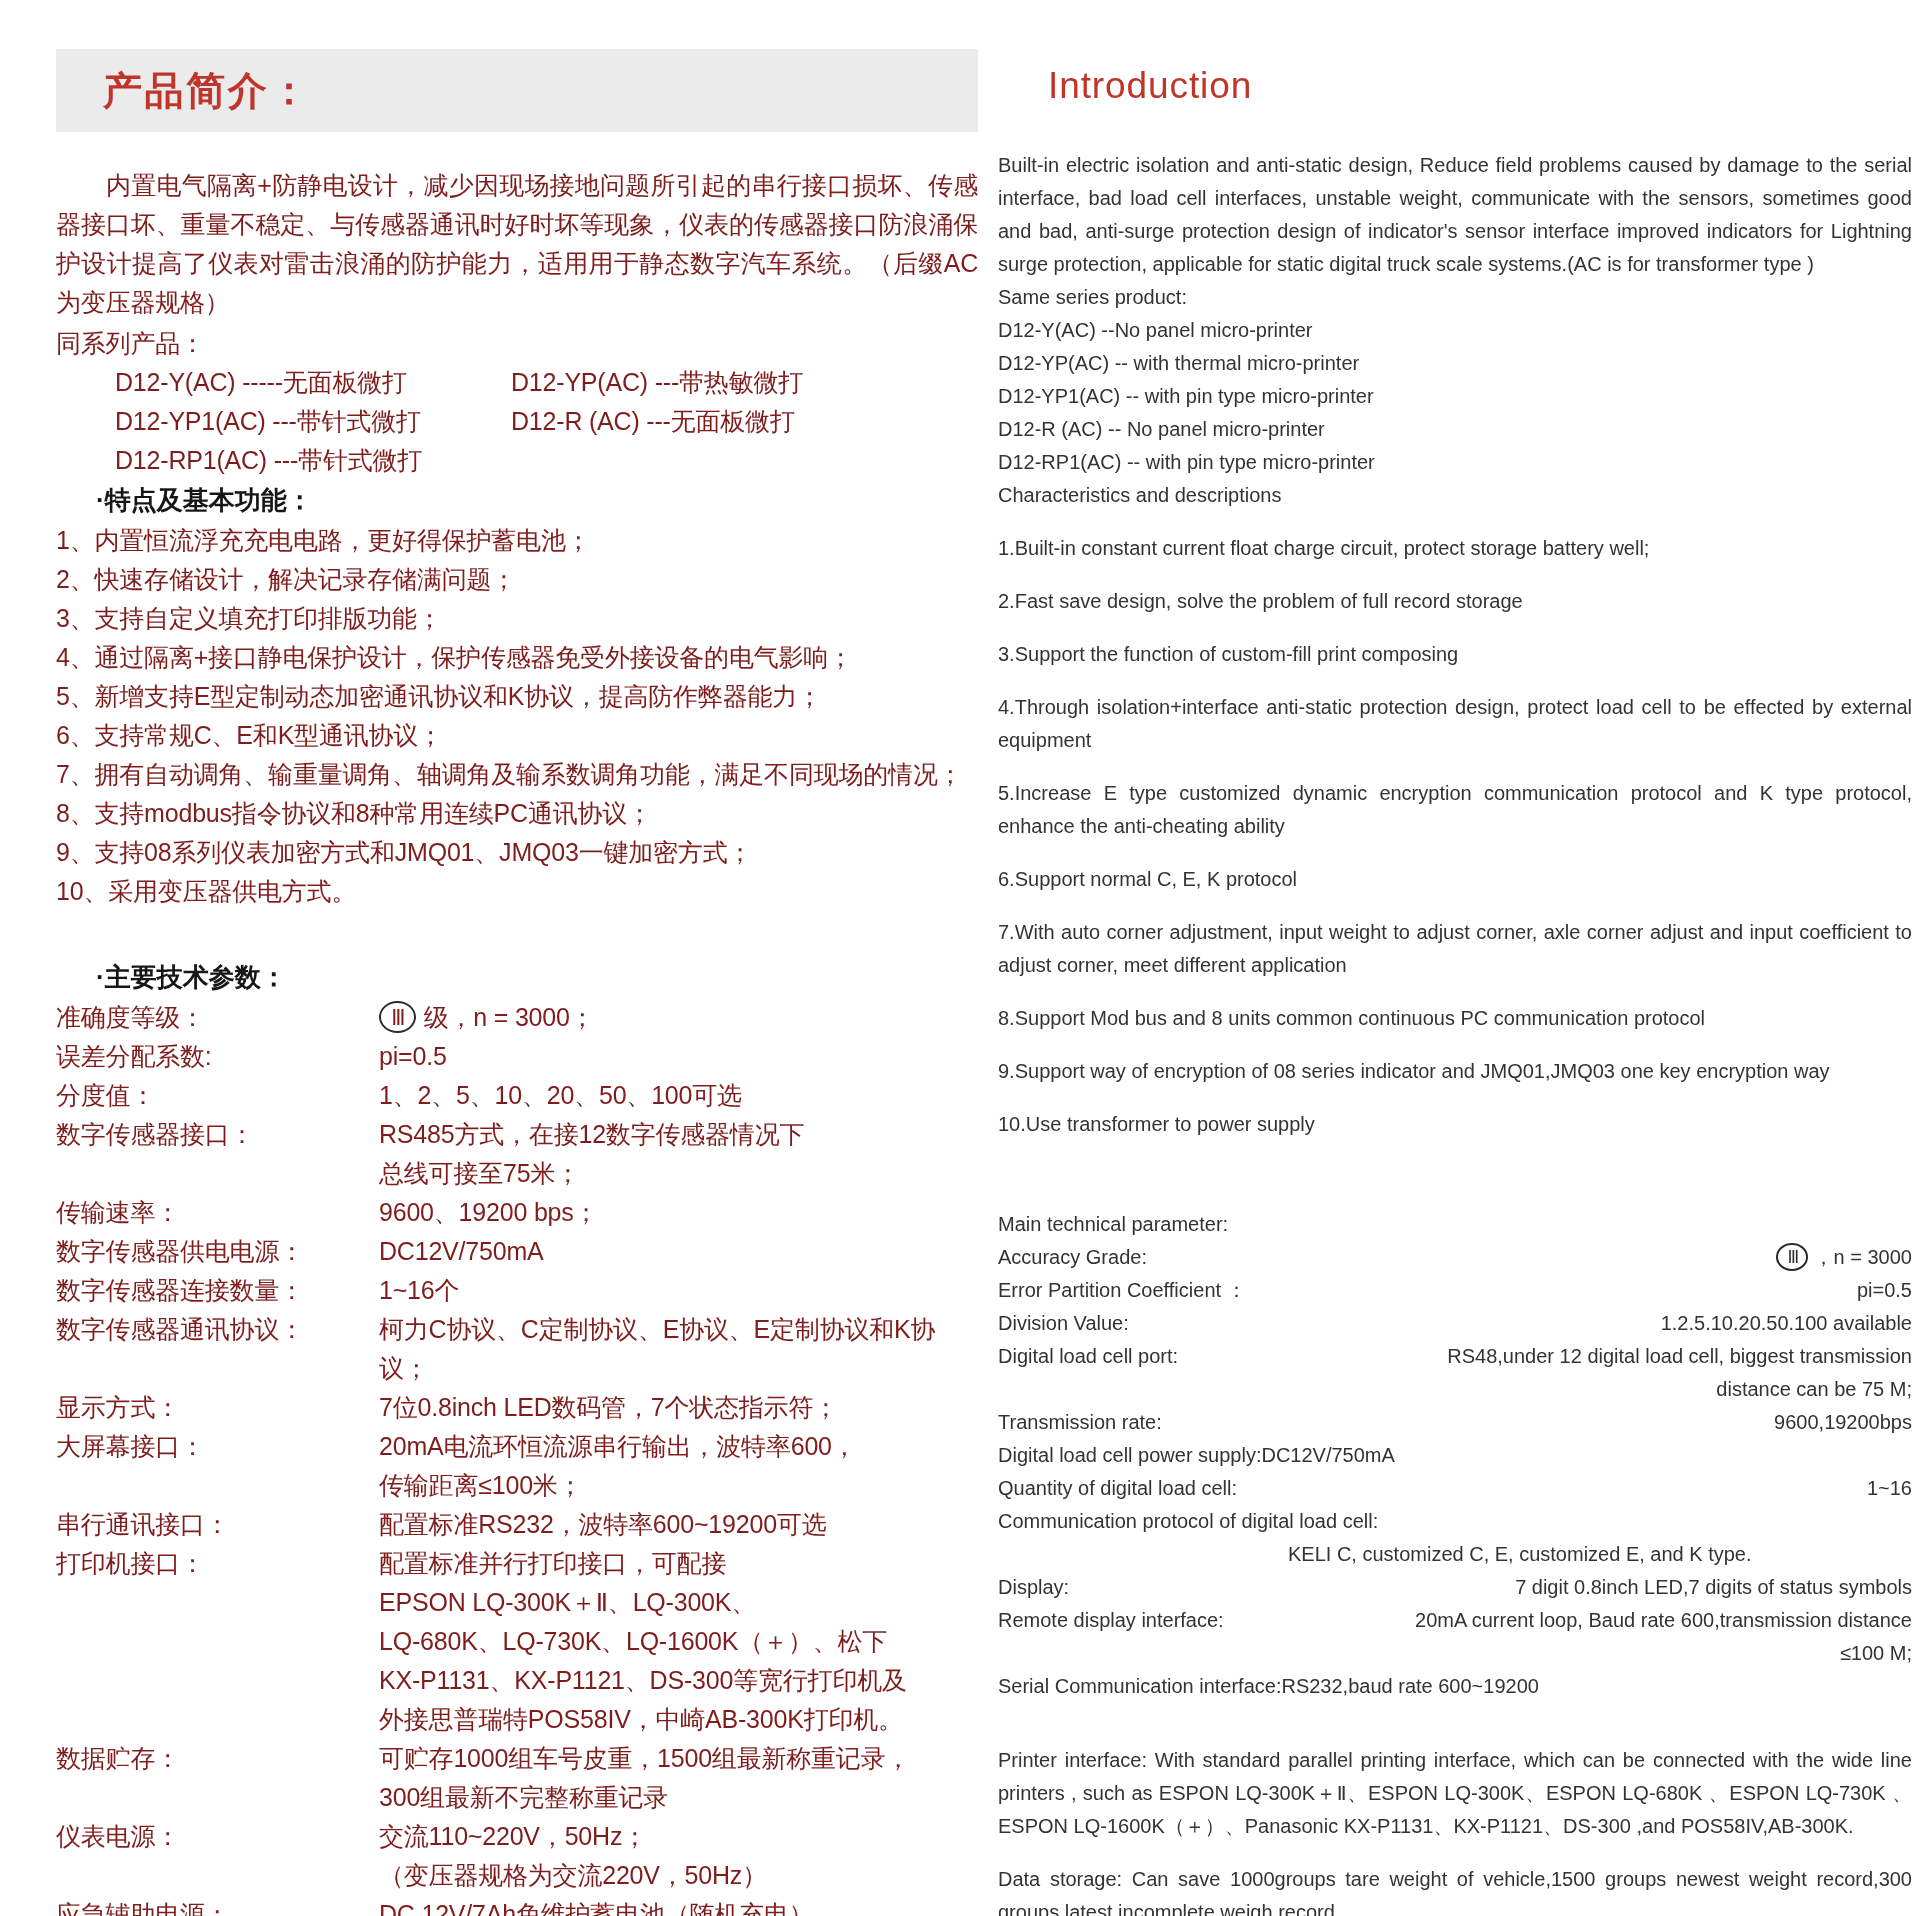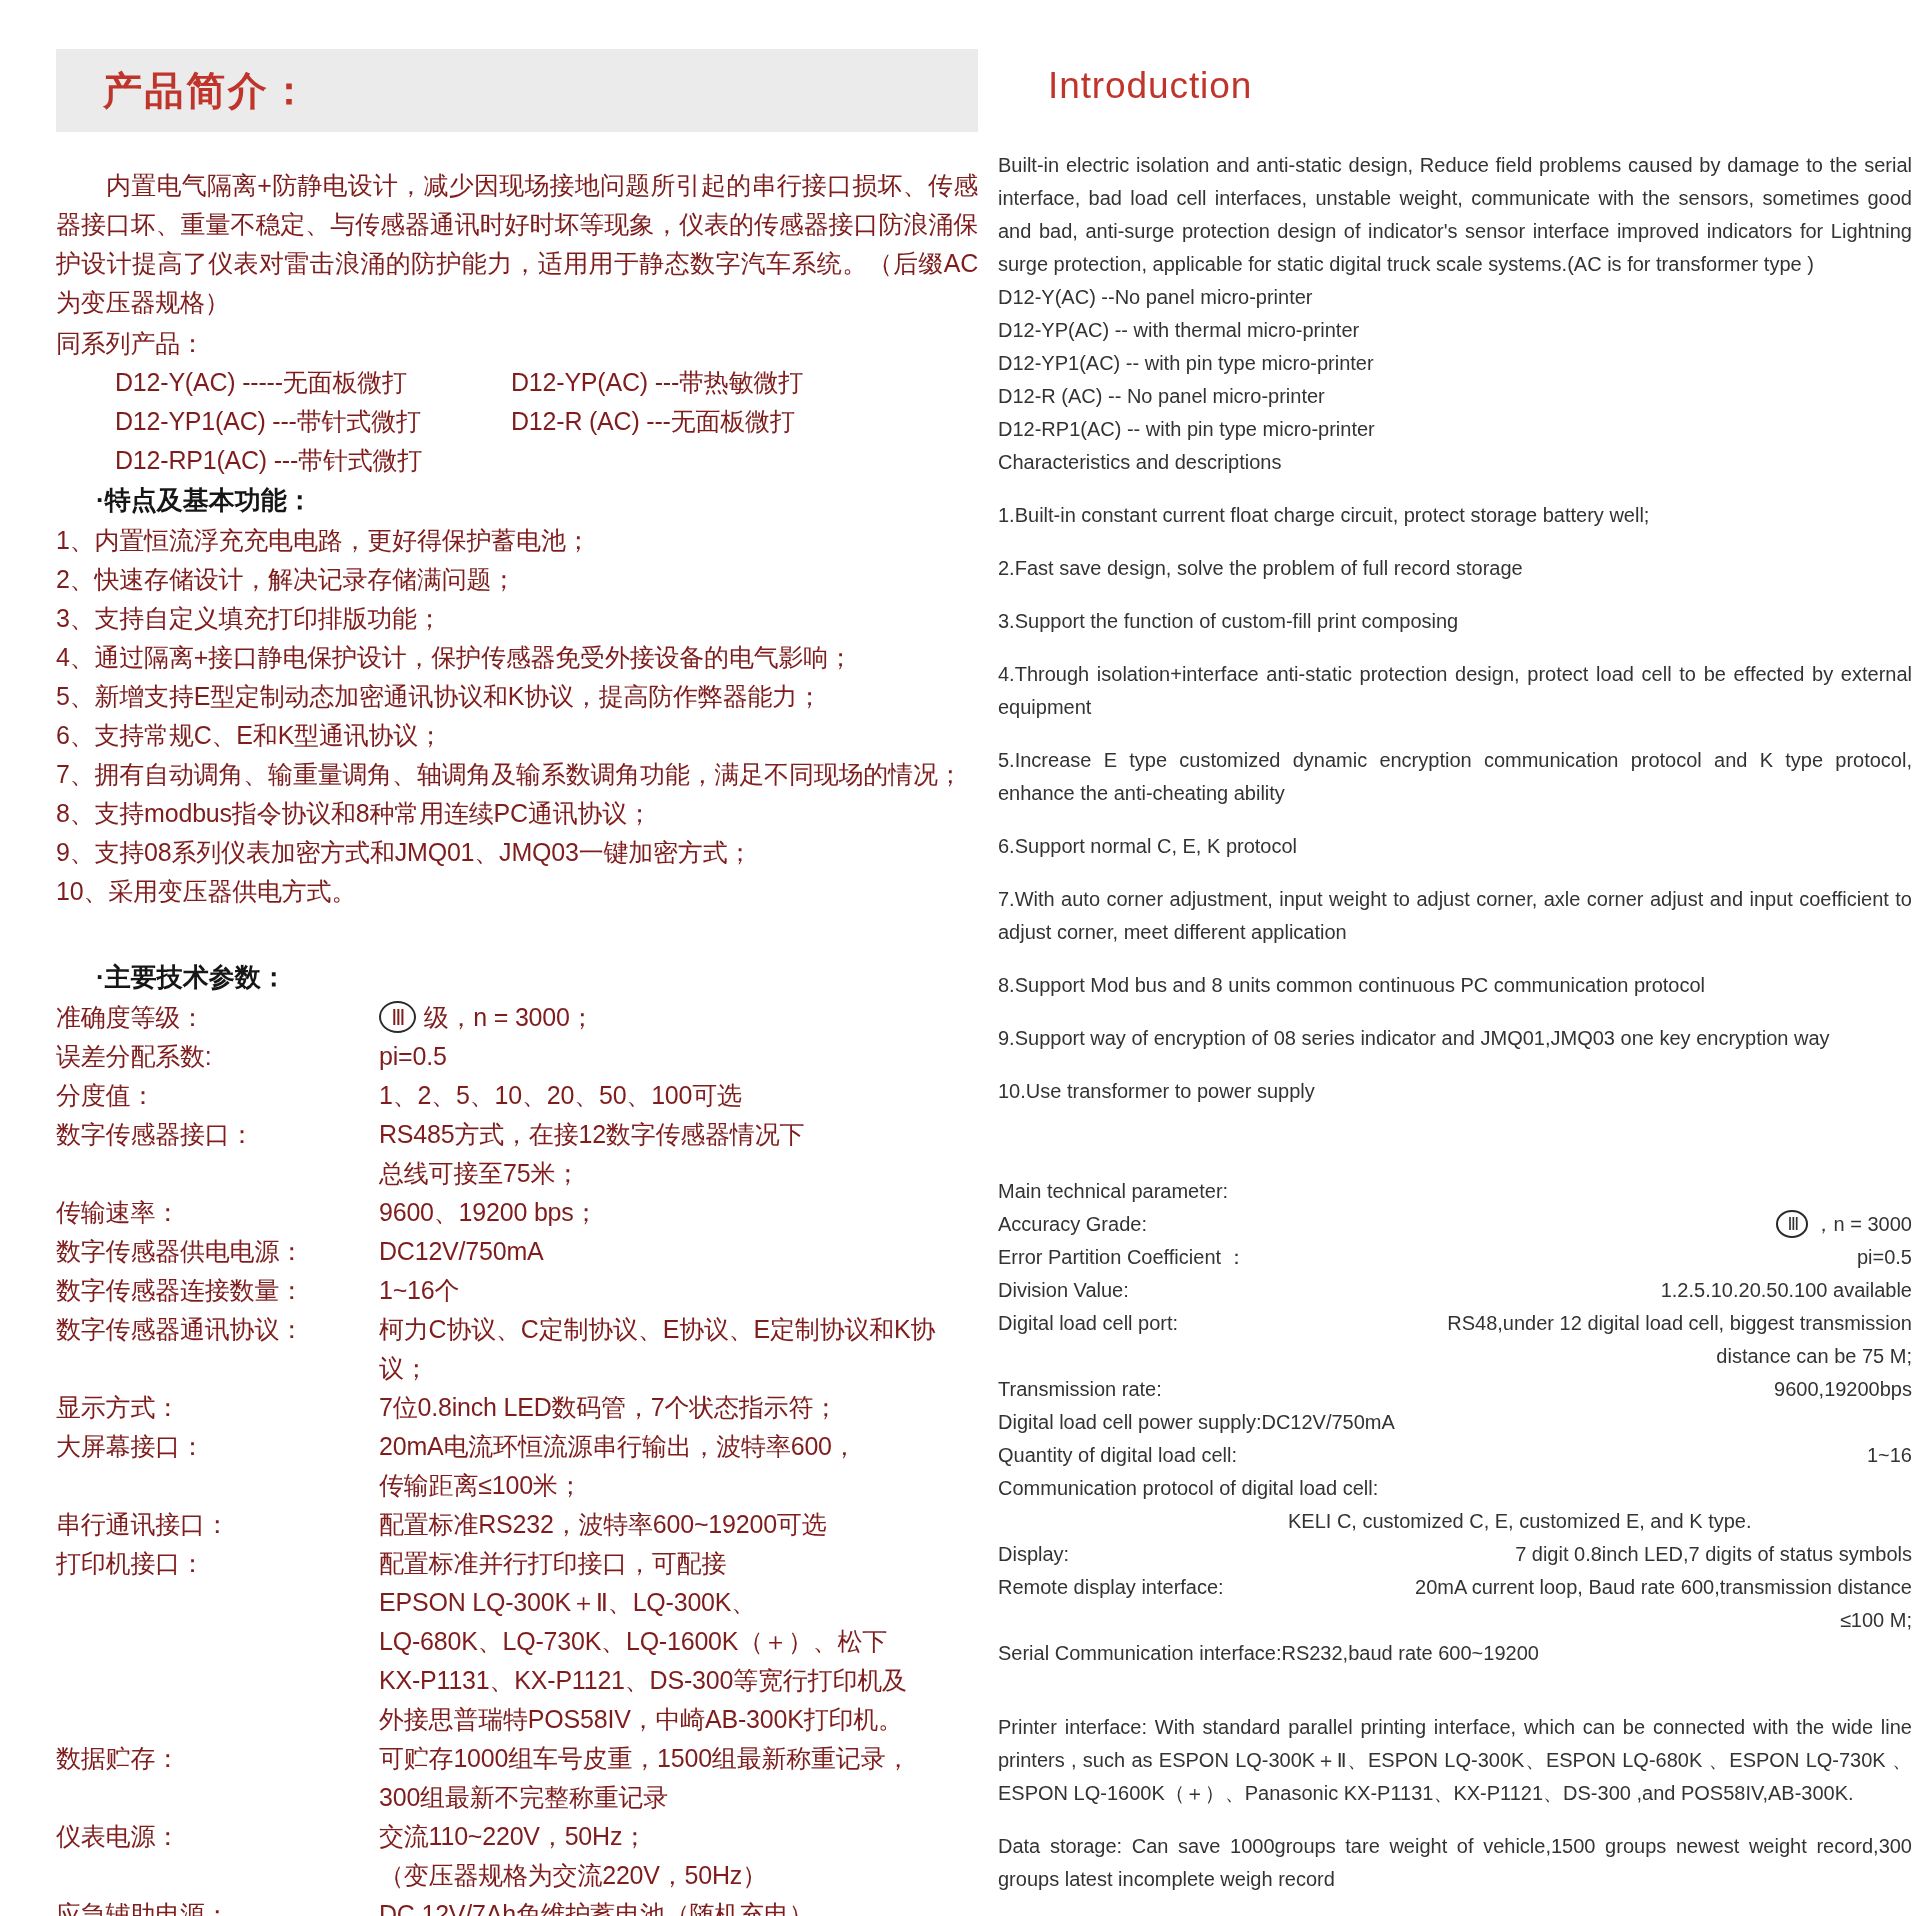--- a/index.html
+++ b/index.html
@@ -181,20 +181,21 @@
             <div>DC 12V/7Ah免维护蓄电池（随机充电）</div>
           </div>
         </div>
       </div>
   </div>
 
   <div class="col-right">
     <div class="en-title">Introduction</div>
     <div id="enRows" class="en-body">
         <p class="en en-para" style="margin-bottom: 0px;">Built-in electric isolation and anti-static design, Reduce field problems caused by damage to the serial interface, bad load cell interfaces, unstable weight,  communicate with the sensors, sometimes good and bad, anti-surge protection design of indicator's sensor interface improved indicators for Lightning  surge protection, applicable for static digital truck scale systems.(AC is for transformer type )</p>
+        <div class="en">Same series product:</div>
         <div class="en">D12-Y(AC) --No panel micro-printer</div>
         <div class="en">D12-YP(AC) -- with thermal micro-printer</div>
         <div class="en">D12-YP1(AC) -- with pin type micro-printer</div>
         <div class="en">D12-R (AC) -- No panel micro-printer</div>
         <div class="en">D12-RP1(AC) -- with pin type micro-printer</div>
         <div class="en">Characteristics and descriptions</div>
         <p class="en en-para" style="margin-bottom: 8px;">1.Built-in constant current float charge circuit, protect storage battery well;</p>
         <p class="en en-para" style="margin-bottom: 14px;">2.Fast save design, solve the problem of full record storage</p>
         <p class="en en-para" style="margin-bottom: 0px;">3.Support the function of custom-fill print composing</p>
         <p class="en en-para" style="margin-bottom: 0px;">4.Through isolation+interface anti-static protection design, protect load cell to be effected by external equipment</p>

